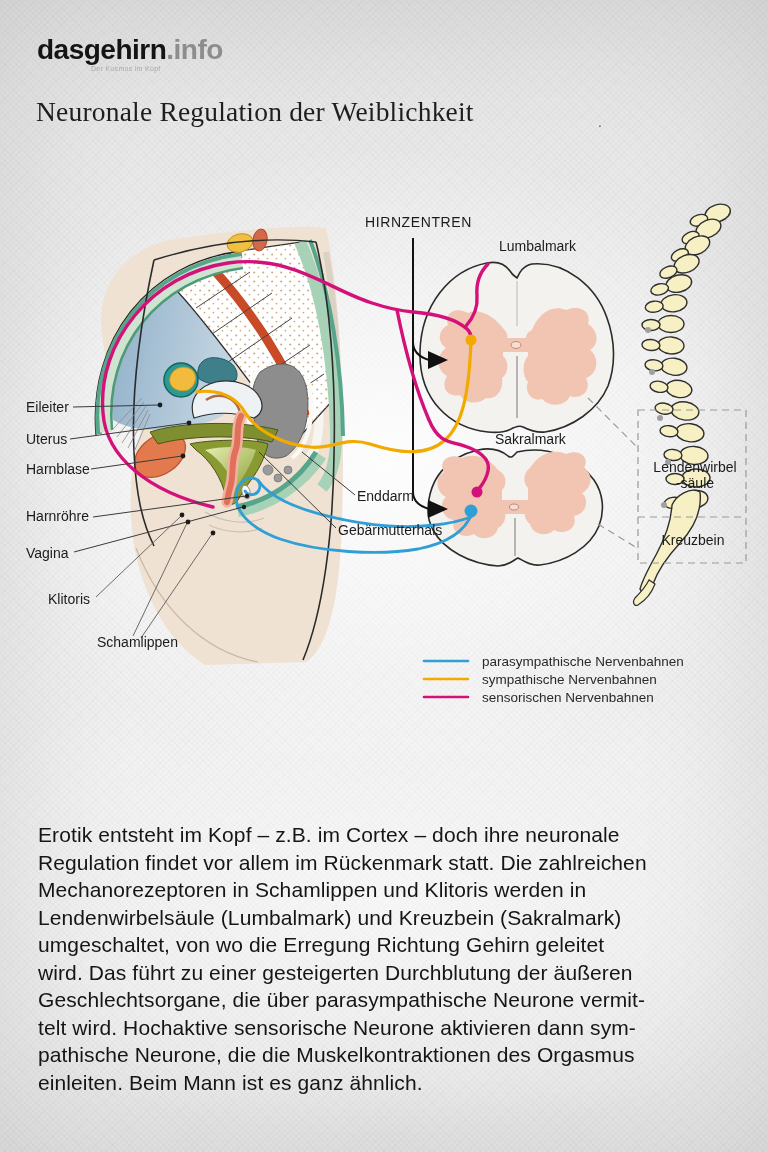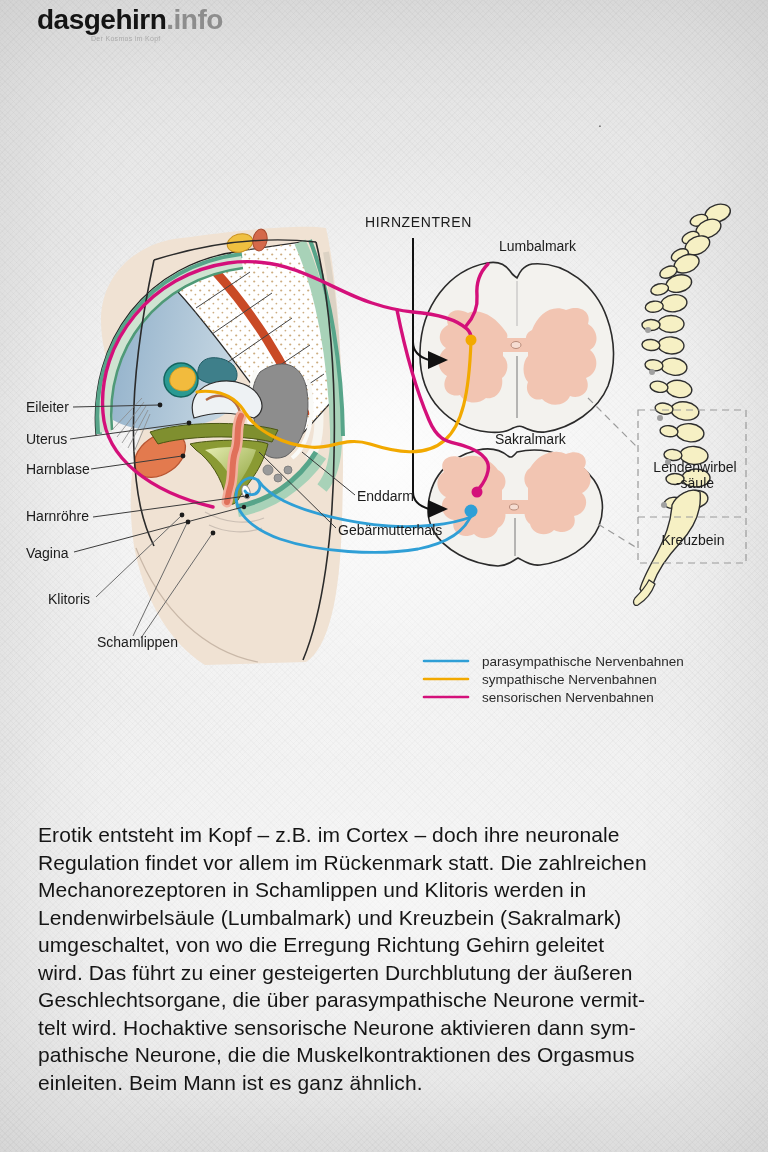--- a/index.html
+++ b/index.html
@@ -7,21 +7,21 @@
     position:relative;width:768px;height:1152px;overflow:hidden;
     font-family:"Liberation Sans",sans-serif;
     background:
       radial-gradient(ellipse 560px 420px at 384px 460px, rgba(255,255,255,0.9), rgba(255,255,255,0) 75%),
       radial-gradient(ellipse 620px 300px at 384px 900px, rgba(255,255,255,0.55), rgba(255,255,255,0) 80%),
       repeating-linear-gradient(45deg, rgba(110,110,110,0.045) 0 1px, transparent 1px 4px),
       repeating-linear-gradient(-45deg, rgba(110,110,110,0.045) 0 1px, transparent 1px 4px),
       linear-gradient(180deg,#e4e4e4 0%,#efefef 35%,#f0f0f0 65%,#e8e8e8 100%);
     box-shadow:inset 0 0 140px rgba(0,0,0,0.10);
   }
-  .logo{position:absolute;left:37px;top:6px;line-height:1;}
+  .logo{position:absolute;left:37px;top:36px;line-height:1;}
   .logo .l1{font-size:28px;font-weight:700;letter-spacing:-0.5px;color:#141414;}
   .logo .l1 .das{font-weight:700;}
   .logo .l1 .gehirn{font-weight:700;}
   .logo .l1 .info{color:#8d8d8d;}
   .logo .tagline{font-size:7px;color:#a9a9a9;margin-top:1px;margin-left:54px;letter-spacing:0.3px;}
   .title{position:absolute;left:36px;top:96px;font-family:"Liberation Serif",serif;
     font-size:27.5px;font-weight:400;color:#1e1e1e;letter-spacing:0.2px;}
   .stray-dot{position:absolute;left:598px;top:114px;font-size:14px;color:#555;}
   .diagram-svg{position:absolute;left:0;top:190px;}
   .bodytext{position:absolute;left:38px;top:821px;width:712px;
@@ -35,20 +35,21 @@
 </head>
 <body>
 
 <div class="page">
 
   <div class="logo">
     <div class="l1"><span class="das">das</span><span class="gehirn">gehirn</span><span class="info">.info</span></div>
     <div class="tagline">Der Kosmos im Kopf</div>
   </div>
 
+  <h1 class="title" style="margin:0;">Neuronale Regulation der Weiblichkeit</h1>
   <div class="stray-dot">.</div>
 
   <svg class="diagram-svg" width="768" height="545" viewBox="0 190 768 545" xmlns="http://www.w3.org/2000/svg">
     <defs>
       <pattern id="speck" width="9" height="9" patternUnits="userSpaceOnUse">
         <circle cx="2.2" cy="2.5" r="1.1" fill="#c9a87a"></circle>
         <circle cx="6.4" cy="6.6" r="0.9" fill="#c9a87a"></circle>
       </pattern>
       <linearGradient id="gradCavity" x1="0" y1="0" x2="1" y2="0.2">
         <stop offset="0" stop-color="#8fafc9"></stop>

